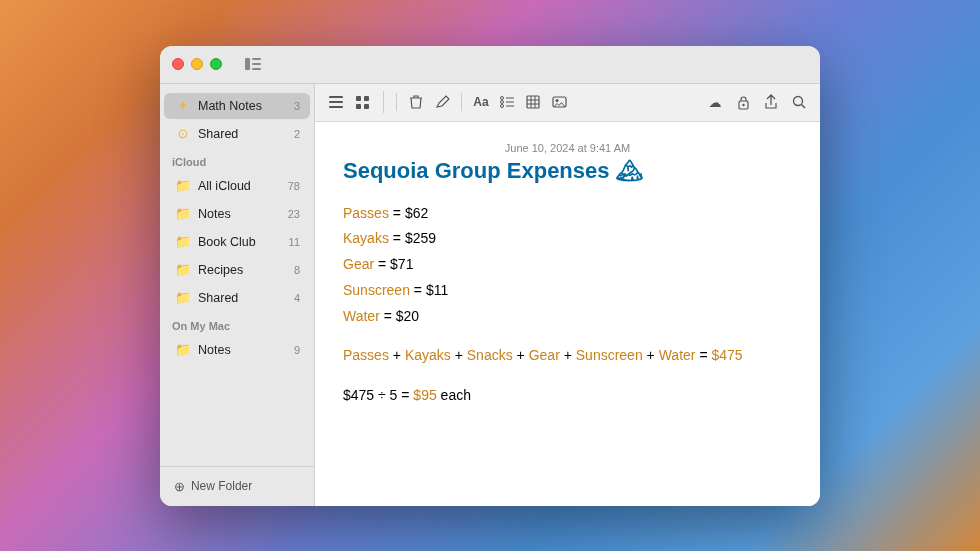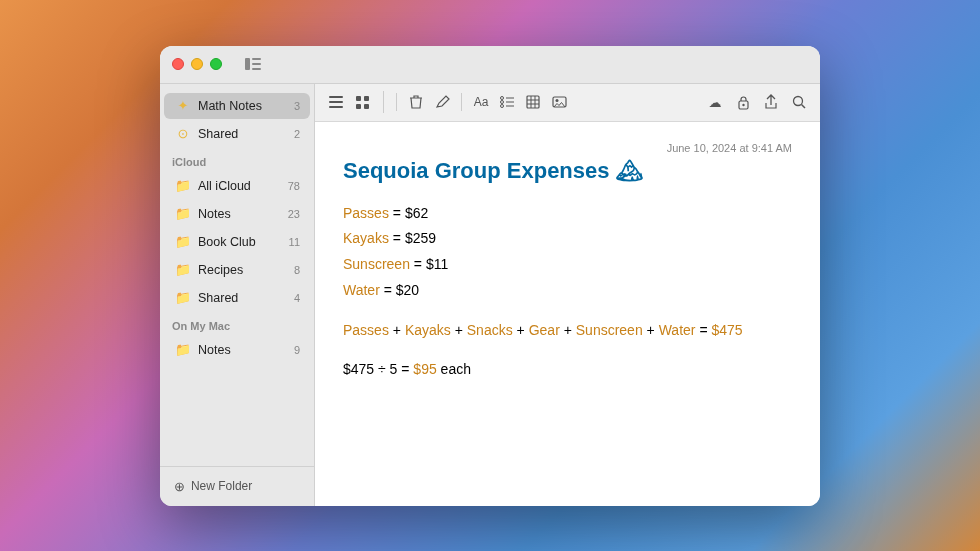--- a/index.html
+++ b/index.html
@@ -148,21 +148,21 @@
     .shared-icon { color: #e8b840; }
     .folder-icon { color: #f0c040; }
     .content-area {
       flex: 1;
       display: flex;
       flex-direction: column;
       background: white;
       overflow: hidden;
     }
     .content-header {
-      text-align: right;
+      text-align: center;
       font-size: 11px;
       color: #888;
       padding: 8px 0 4px;
       flex-shrink: 0;
     }
     .note-content {
       flex: 1;
       padding: 12px 28px 20px;
       overflow-y: auto;
     }
@@ -310,21 +310,21 @@
             <path d="M1 4h12M5 4V2h4v2M2 4l1 10h8l1-10" stroke="#555" stroke-width="1.2" fill="none"></path>
           </svg>
         </div>
         <div class="toolbar-icon">
           <svg width="15" height="15" viewBox="0 0 15 15" fill="none">
             <path d="M2 12L4 8 11 1 14 4 7 11z" stroke="#555" stroke-width="1.2" fill="none"></path>
             <path d="M2 12l2-1 1 1z" fill="#555"></path>
           </svg>
         </div>
         <div class="toolbar-separator"></div>
-        <div class="toolbar-icon" style="font-size:12px; color:#555; font-weight:400;">Aa</div>
+        <div class="toolbar-icon" style="font-size:12px; color:#555; font-weight:700;">Aa</div>
         <div class="toolbar-icon">
           <svg width="15" height="14" viewBox="0 0 15 14" fill="none">
             <circle cx="2" cy="3" r="1.5" stroke="#555" stroke-width="1"></circle>
             <line x1="6" y1="3" x2="14" y2="3" stroke="#555" stroke-width="1.2"></line>
             <circle cx="2" cy="7" r="1.5" stroke="#555" stroke-width="1"></circle>
             <line x1="6" y1="7" x2="14" y2="7" stroke="#555" stroke-width="1.2"></line>
             <circle cx="2" cy="11" r="1.5" stroke="#555" stroke-width="1"></circle>
             <line x1="6" y1="11" x2="14" y2="11" stroke="#555" stroke-width="1.2"></line>
           </svg>
         </div>
@@ -377,20 +377,24 @@
         </div>
 
         <div class="note-body">
           <div class="line">
             <span class="orange">Passes</span>
             <span> = $62</span>
           </div>
           <div class="line">
             <span class="orange">Kayaks</span>
             <span> = $259</span>
+          </div>
+          <div class="line">
+            <span class="orange">Gear</span>
+            <span> = $71</span>
           </div>
           <div class="line">
             <span class="orange">Sunscreen</span>
             <span> = $11</span>
           </div>
           <div class="line">
             <span class="orange">Water</span>
             <span> = $20</span>
           </div>
 

